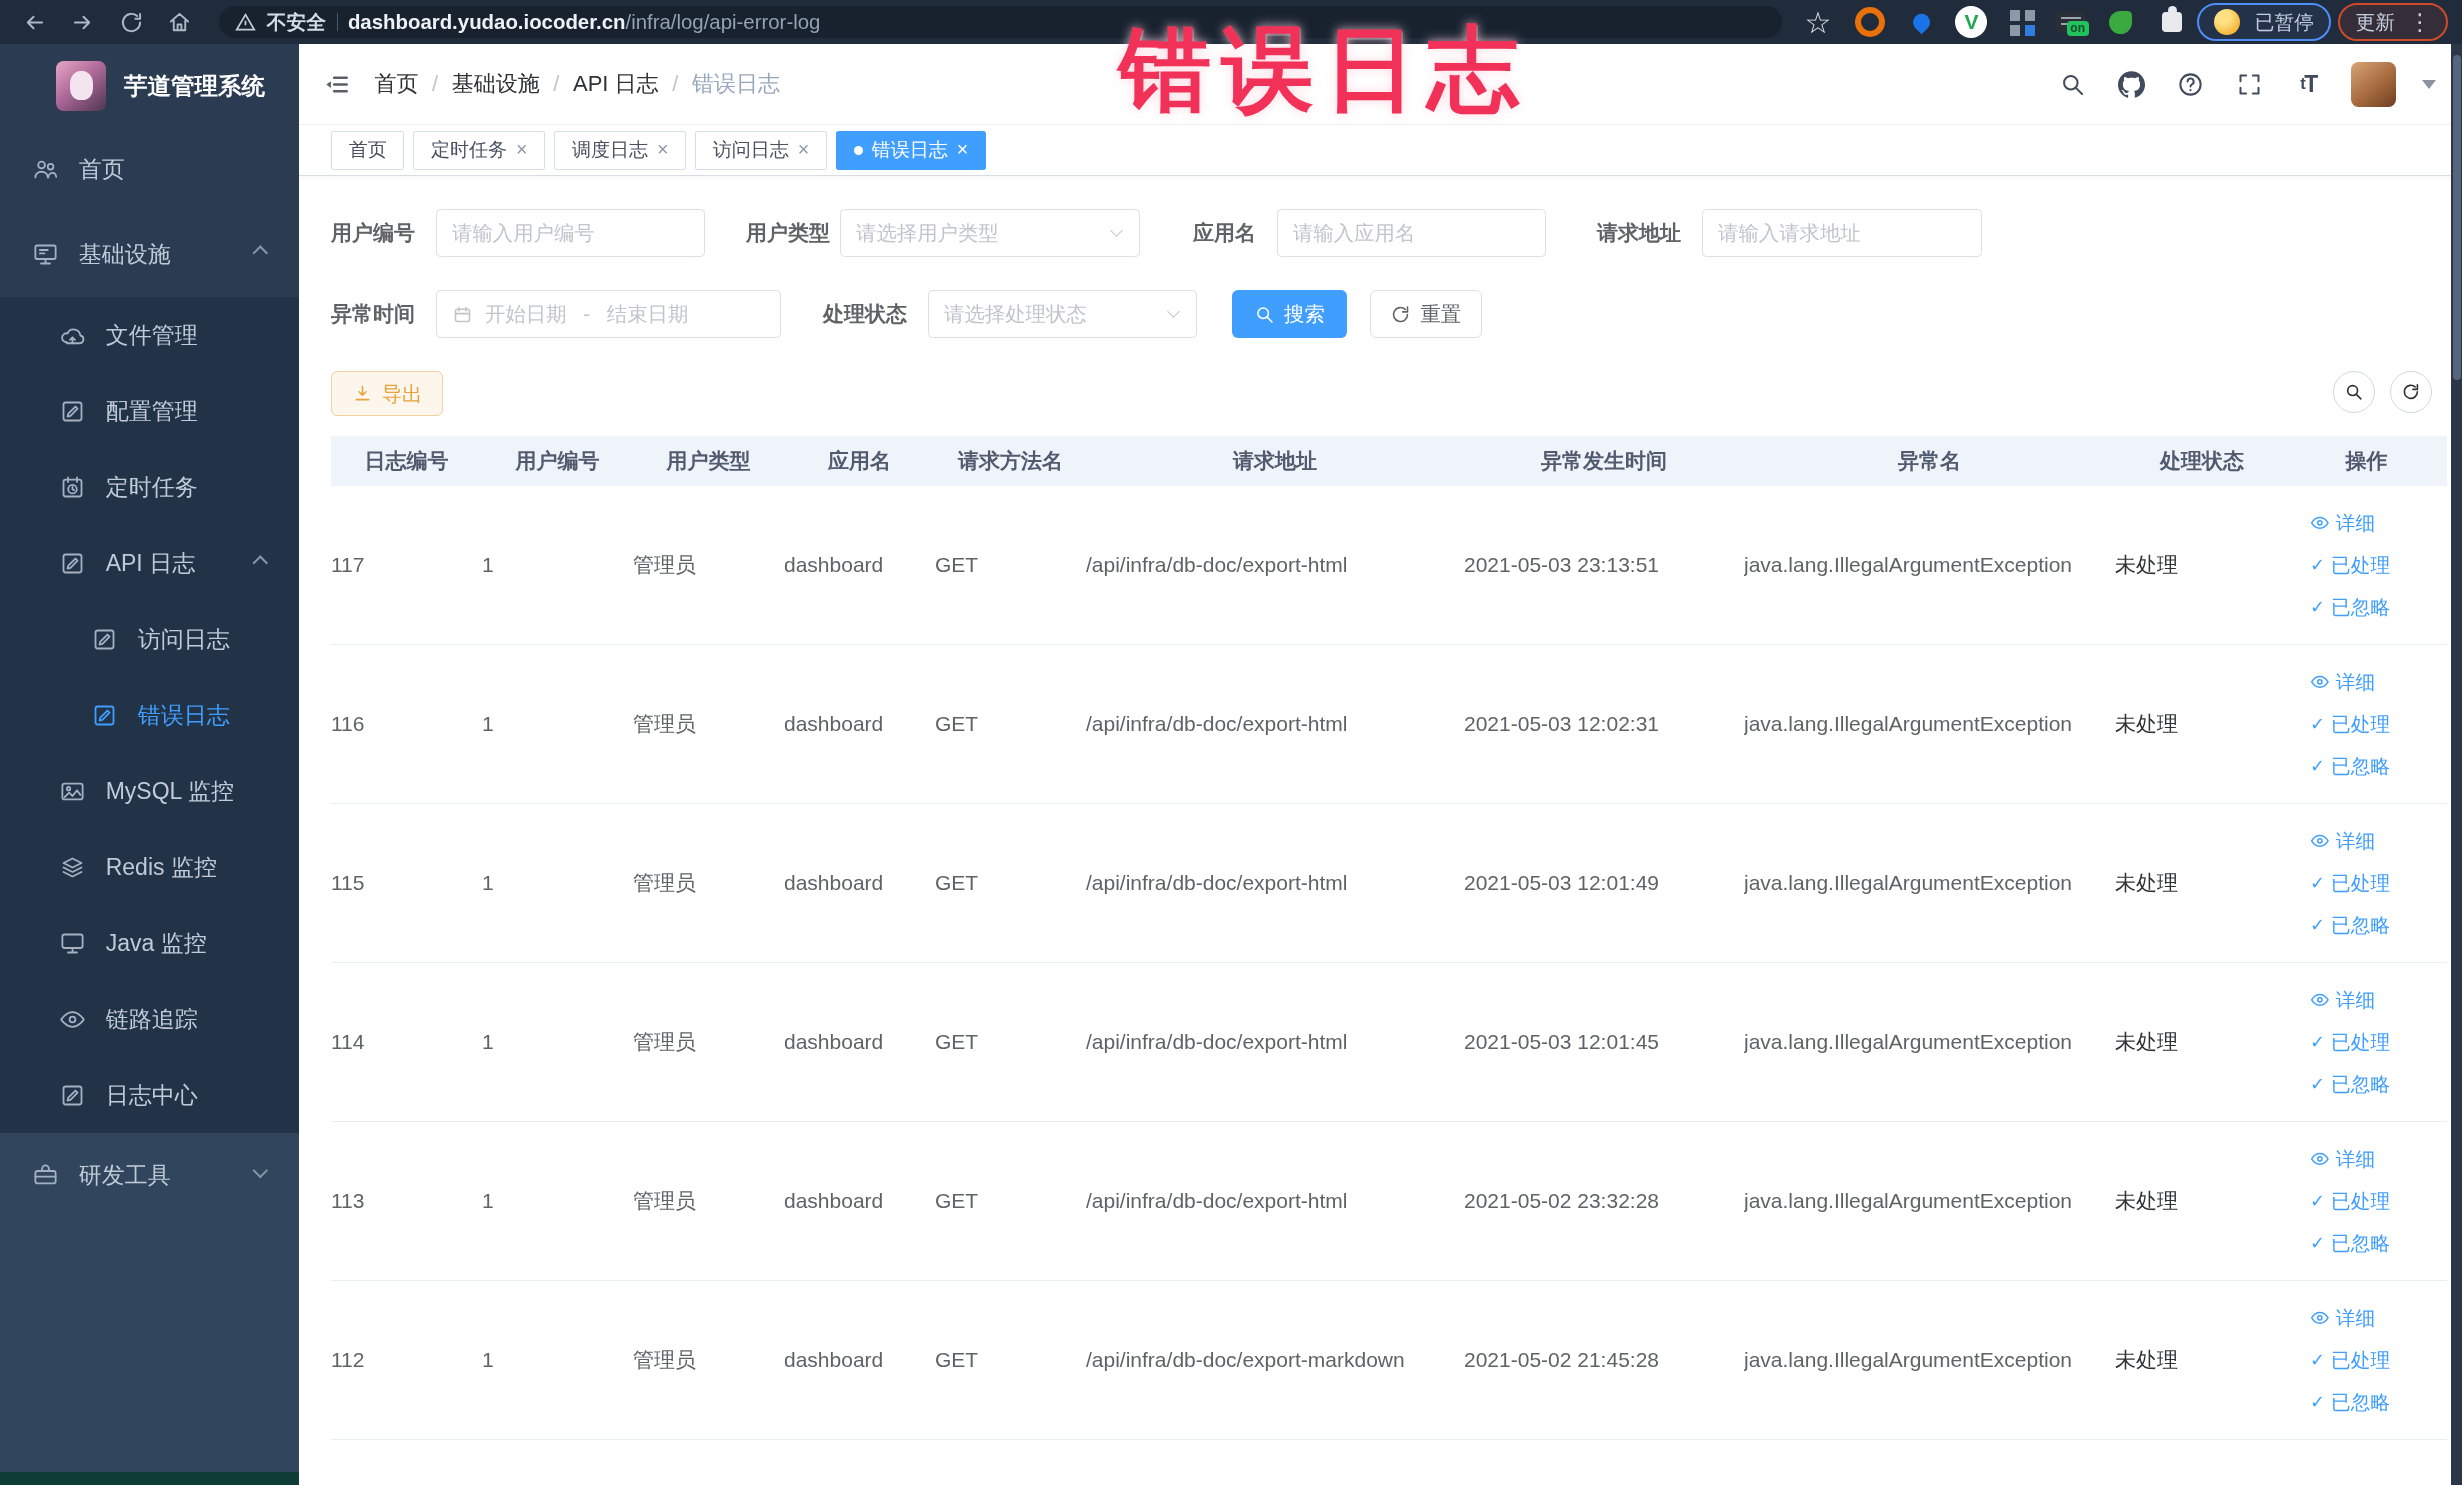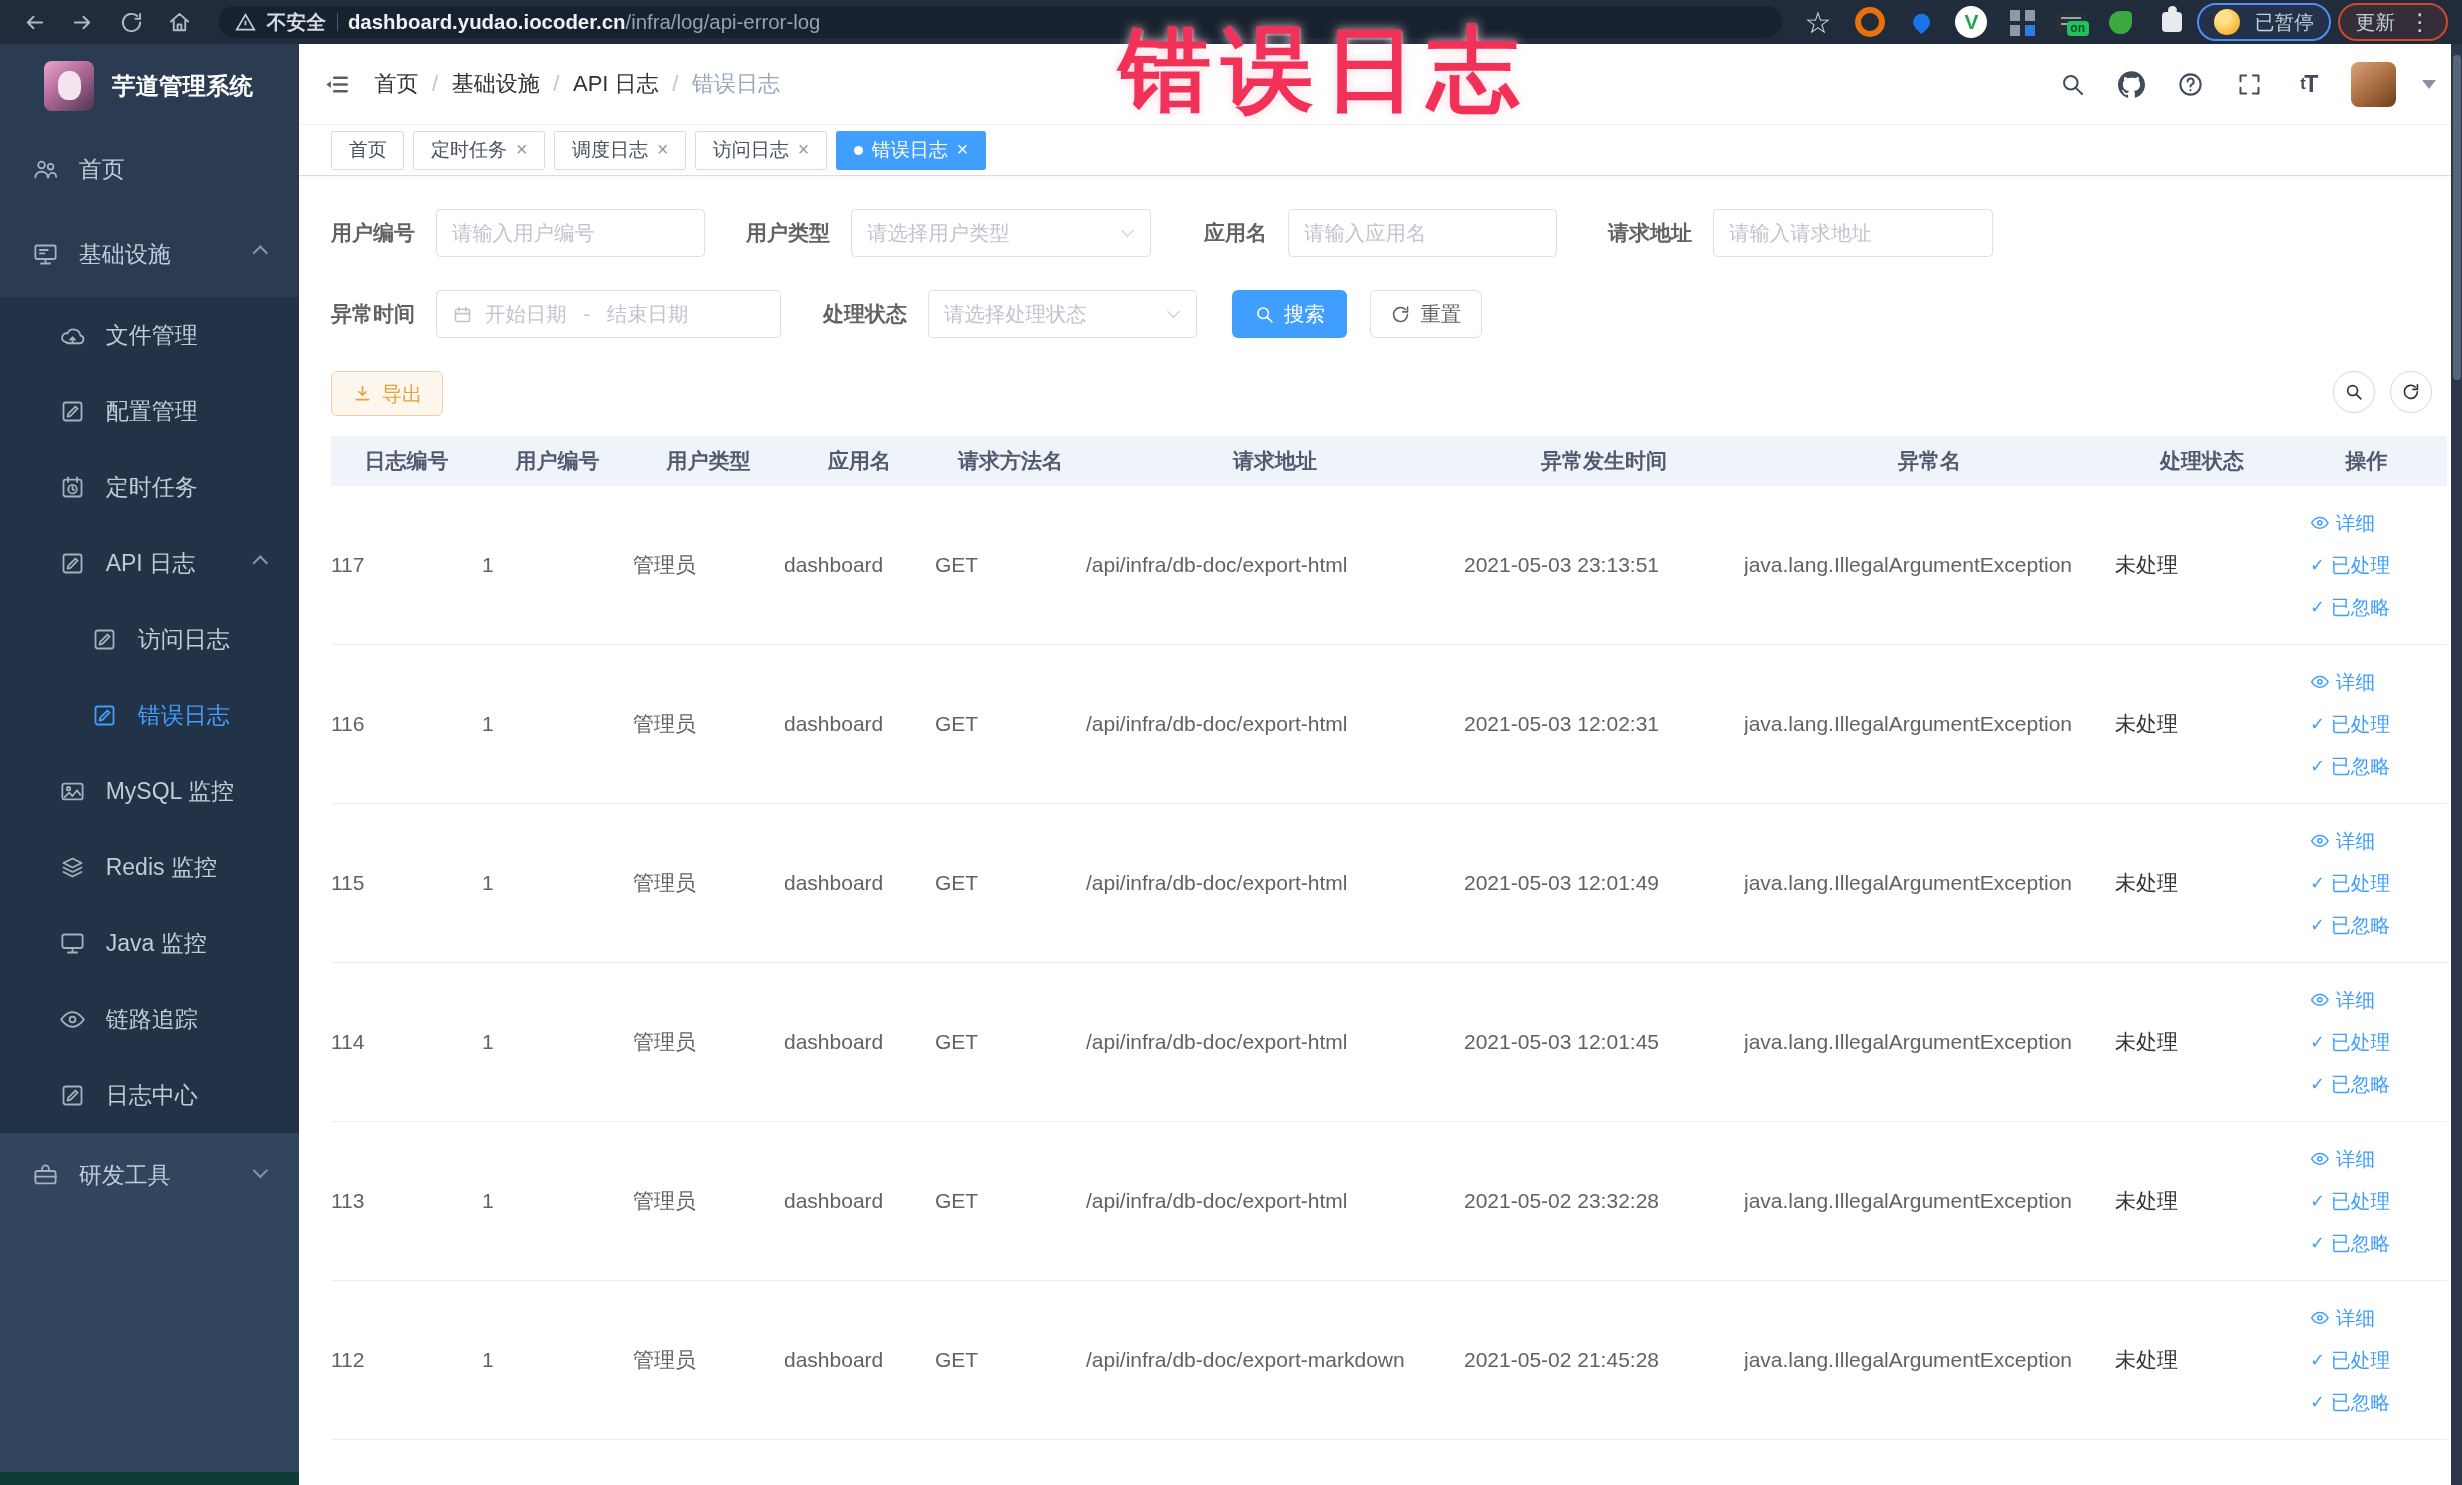--- a/index.html
+++ b/index.html
@@ -36,21 +36,21 @@
   .pill-pause{border:2.3px solid #4f8ef7;background:rgba(79,142,247,.08)}
   .face{width:26px;height:26px;border-radius:50%;background:radial-gradient(circle at 35% 32%,#ffe082 0 28%,#f6b73c 70%)}
   .pill-update{border:2.3px solid #cf4a28;background:rgba(207,74,40,.12);gap:13.6px}
   .kebab{color:#c3cedd;font-size:23px;line-height:1}
 
   
   .app{display:flex;height:1442px}
 
   
   .sidebar{width:299px;flex:none;background:#31455d;display:flex;flex-direction:column;position:relative}
-  .logo-row{height:83px;background:#2b3c52;display:flex;align-items:center;gap:18px;padding:0 0 0 44px}
+  .logo-row{height:83px;background:#2b3c52;display:flex;align-items:center;gap:18px;padding:0 0 0 56px}
   .logo-img{width:50px;height:50px;border-radius:7.6px;flex:none;
     background:linear-gradient(140deg,#e9a7c6 0%,#b06a9a 45%,#4e3552 100%);position:relative;overflow:hidden}
   .logo-img::after{content:"";position:absolute;left:13.6px;top:10.6px;width:23px;height:29px;background:#f3e4ef;border-radius:45% 45% 40% 40%}
   .logo-title{color:#fff;font-size:23.5px;font-weight:700;white-space:nowrap}
   .menu-top{background:#2b3c52}
   .menu-sub{background:#233347}
   .menu-bottom{background:#31455d;flex:1}
   .menu-item{position:relative;display:flex;align-items:center;gap:19.7px;color:#bfcbd9;font-size:23px;cursor:pointer;white-space:nowrap}
   .lvl1{height:85px;padding-left:32px}
   .lvl2{height:76px;padding-left:59px}
@@ -456,21 +456,21 @@
         </div>
 
       <div class="content">
 
         <div class="frow">
           <span class="flabel">用户编号</span>
           <div class="finput" style="width:269px;margin-left:21px">
             <input placeholder="请输入用户编号" style="">
           </div>
           <span class="flabel" style="margin-left:41px">用户类型</span>
-          <div class="finput fselect" style="width:300px;margin-left:21px">
+          <div class="finput fselect" style="width:300px;margin-left:10px">
             <span class="ph">请选择用户类型</span>
             <span class="sel-caret"></span>
           </div>
           <span class="flabel" style="margin-left:53px">应用名</span>
           <div class="finput" style="width:269px;margin-left:21px">
             <input placeholder="请输入应用名" style="">
           </div>
           <span class="flabel" style="margin-left:51px">请求地址</span>
           <div class="finput" style="width:280px;margin-left:21px">
             <input placeholder="请输入请求地址" style="">

